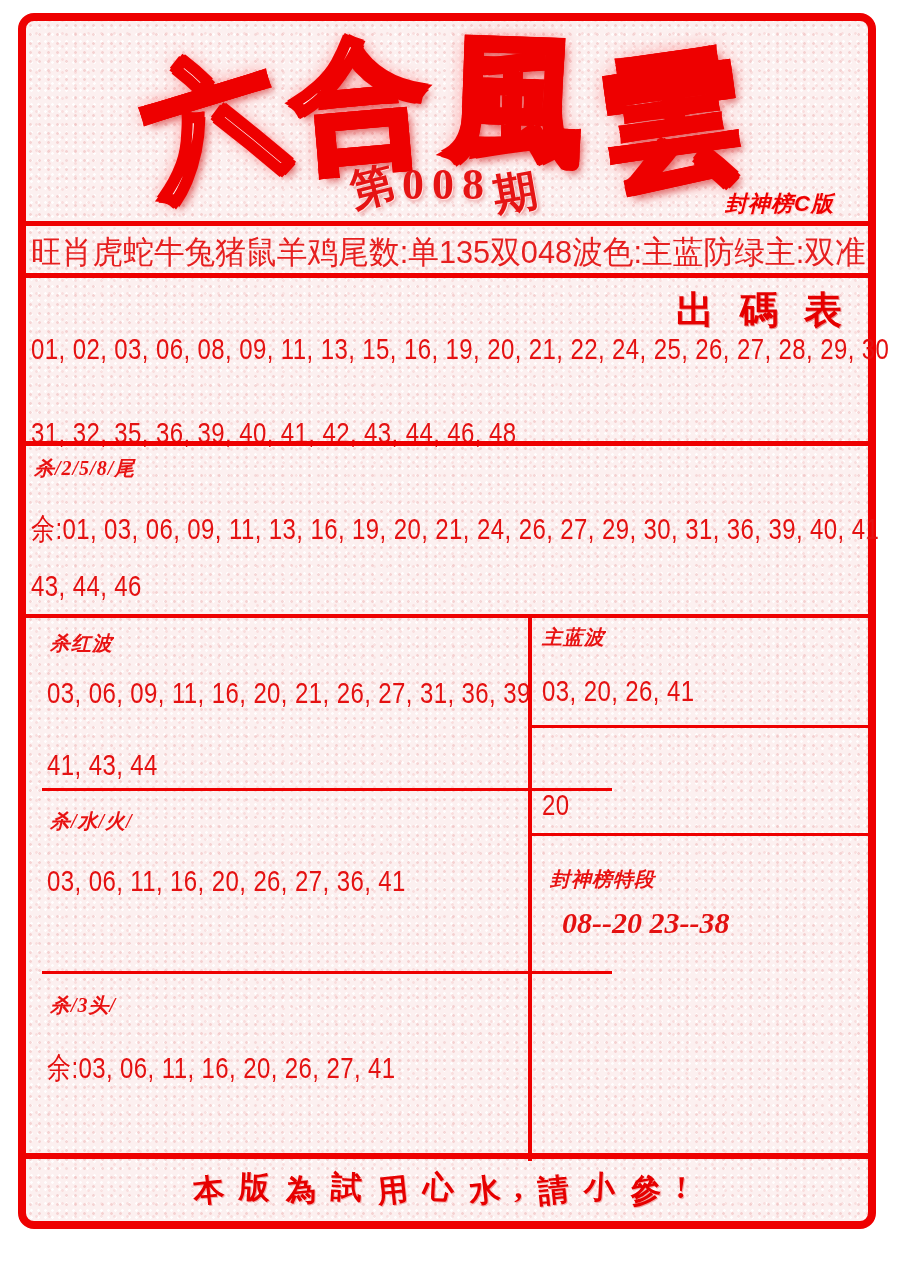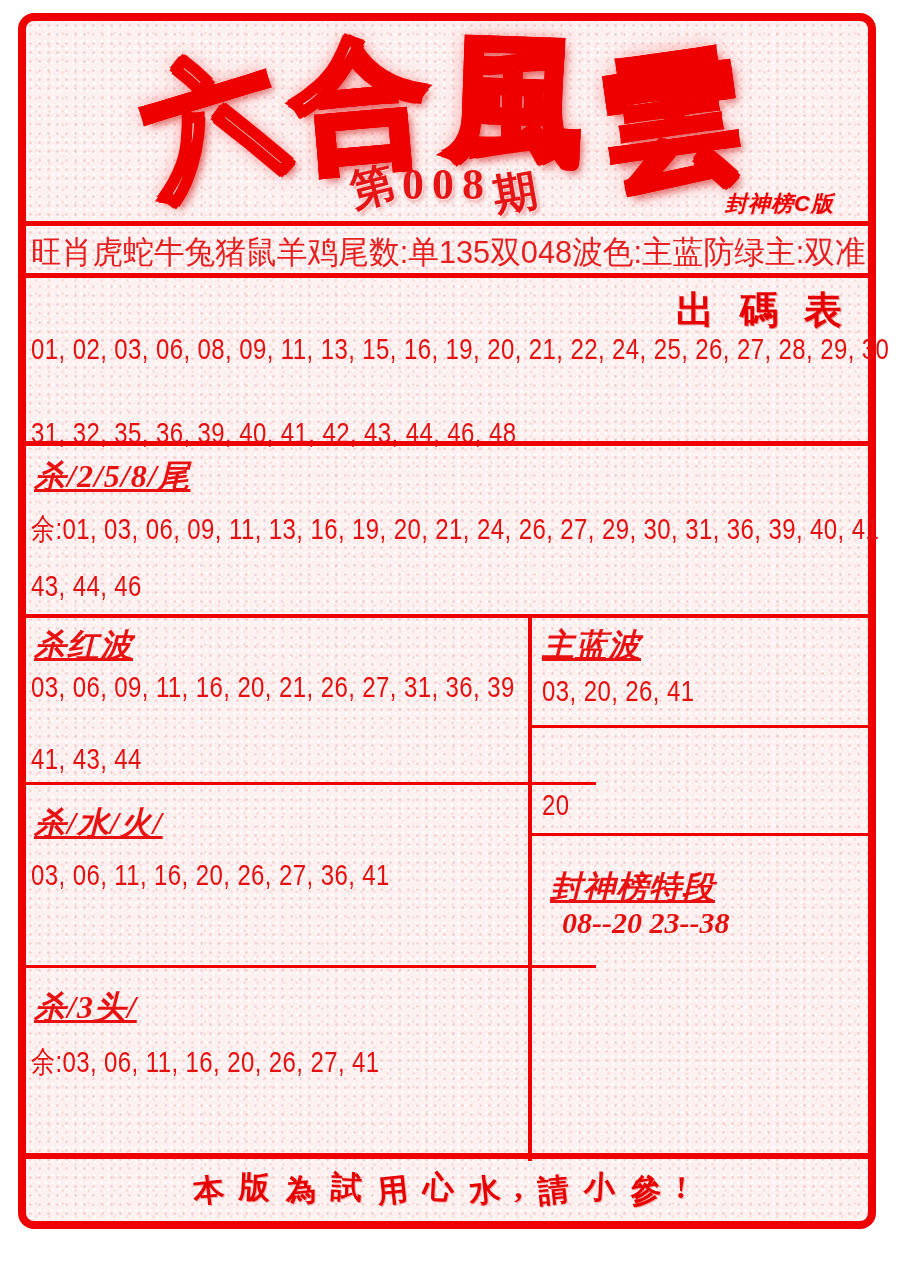--- a/index.html
+++ b/index.html
@@ -60,24 +60,24 @@
     font-size:38px;color:#e60000;letter-spacing:26px;
     text-shadow:1px 1px 0 rgba(200,0,0,.4);
   }
   .nums{
     font-size:30px;color:#e41111;white-space:nowrap;
     display:inline-block;transform:scaleX(.8);transform-origin:0 50%;
     letter-spacing:0.5px;
   }
   .label{
     font-family:"Liberation Serif", serif;font-style:italic;font-weight:bold;
-    font-size:32px;color:#e81212;letter-spacing:1px;white-space:nowrap;text-decoration:underline;
+    font-size:20px;color:#e81212;letter-spacing:1px;white-space:nowrap;
   }
   .col{position:absolute;top:597px;height:538px;}
-  .col-left{left:0;width:570px;}
+  .col-left{left:16px;width:570px;margin-top:6px;}
   .col-right{left:506px;width:336px;}
   .vline{position:absolute;left:502px;top:593px;width:4px;height:547px;background:#ee0000;}
   .teduan-val{
     font-family:"Liberation Serif", serif;font-style:italic;font-weight:bold;
     font-size:30px;color:#e41111;white-space:nowrap;
   }
   .footer{
     top:1138px;left:0;width:100%;height:61px;
     display:flex;align-items:center;justify-content:center;
   }

